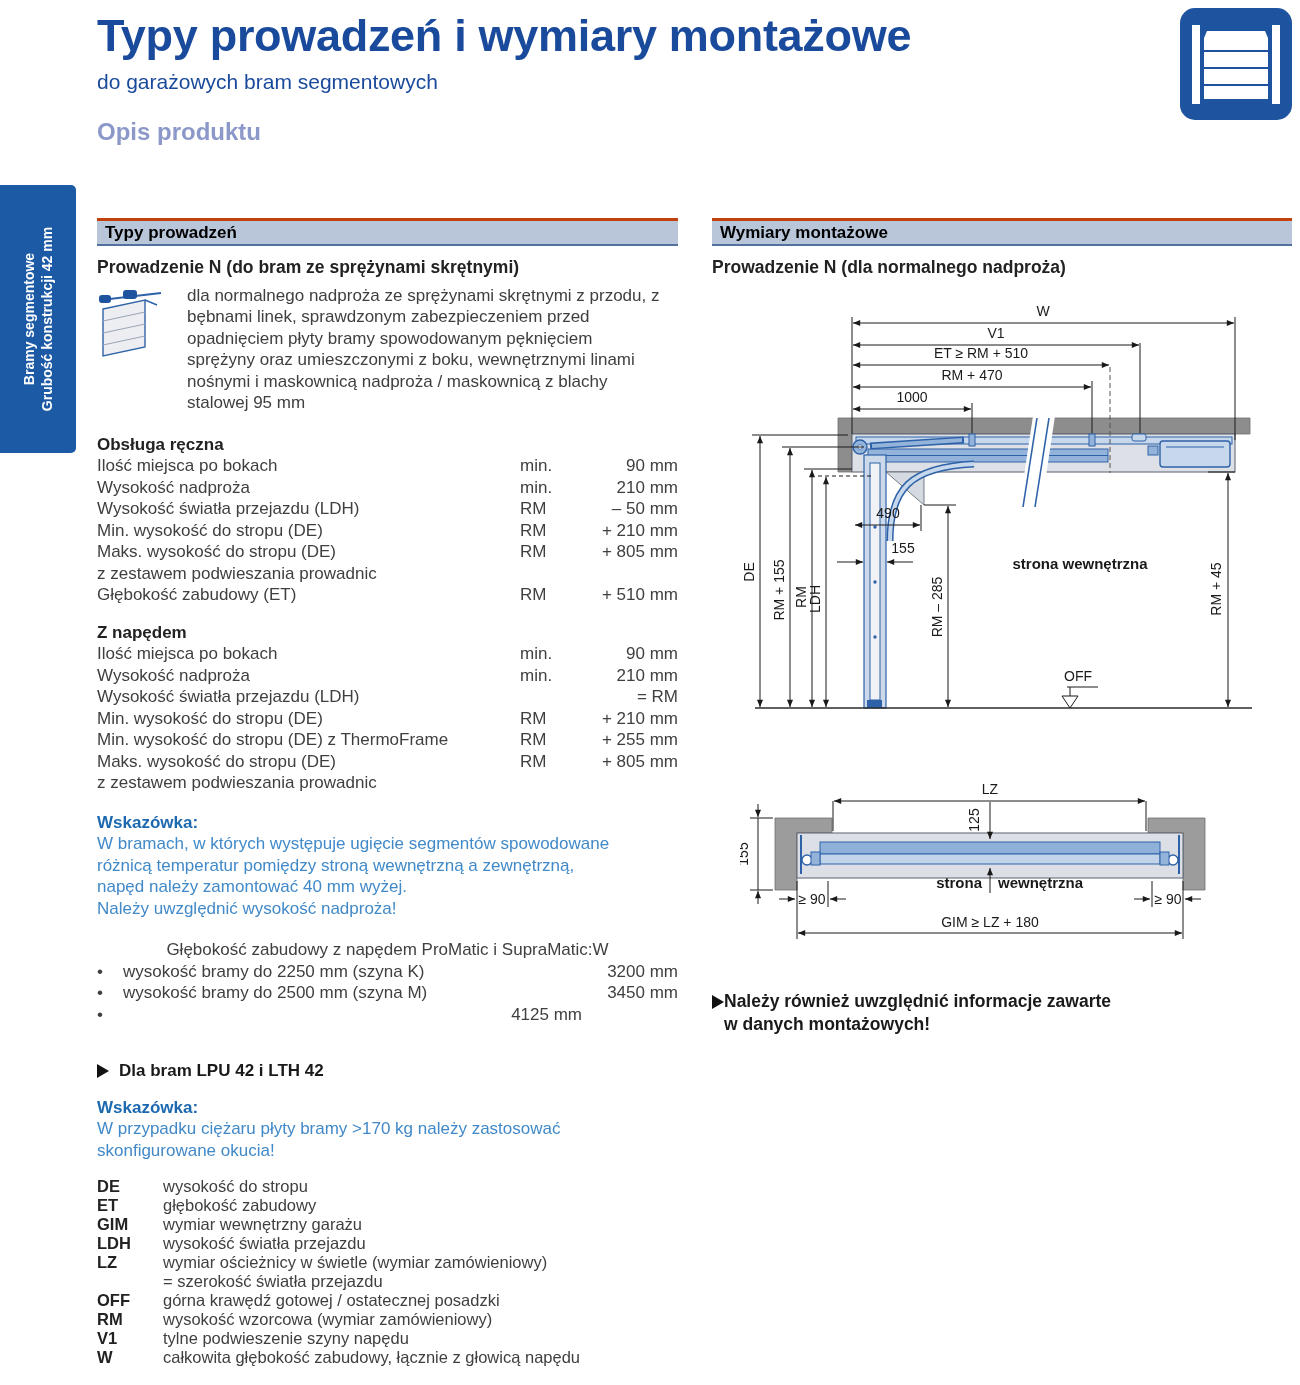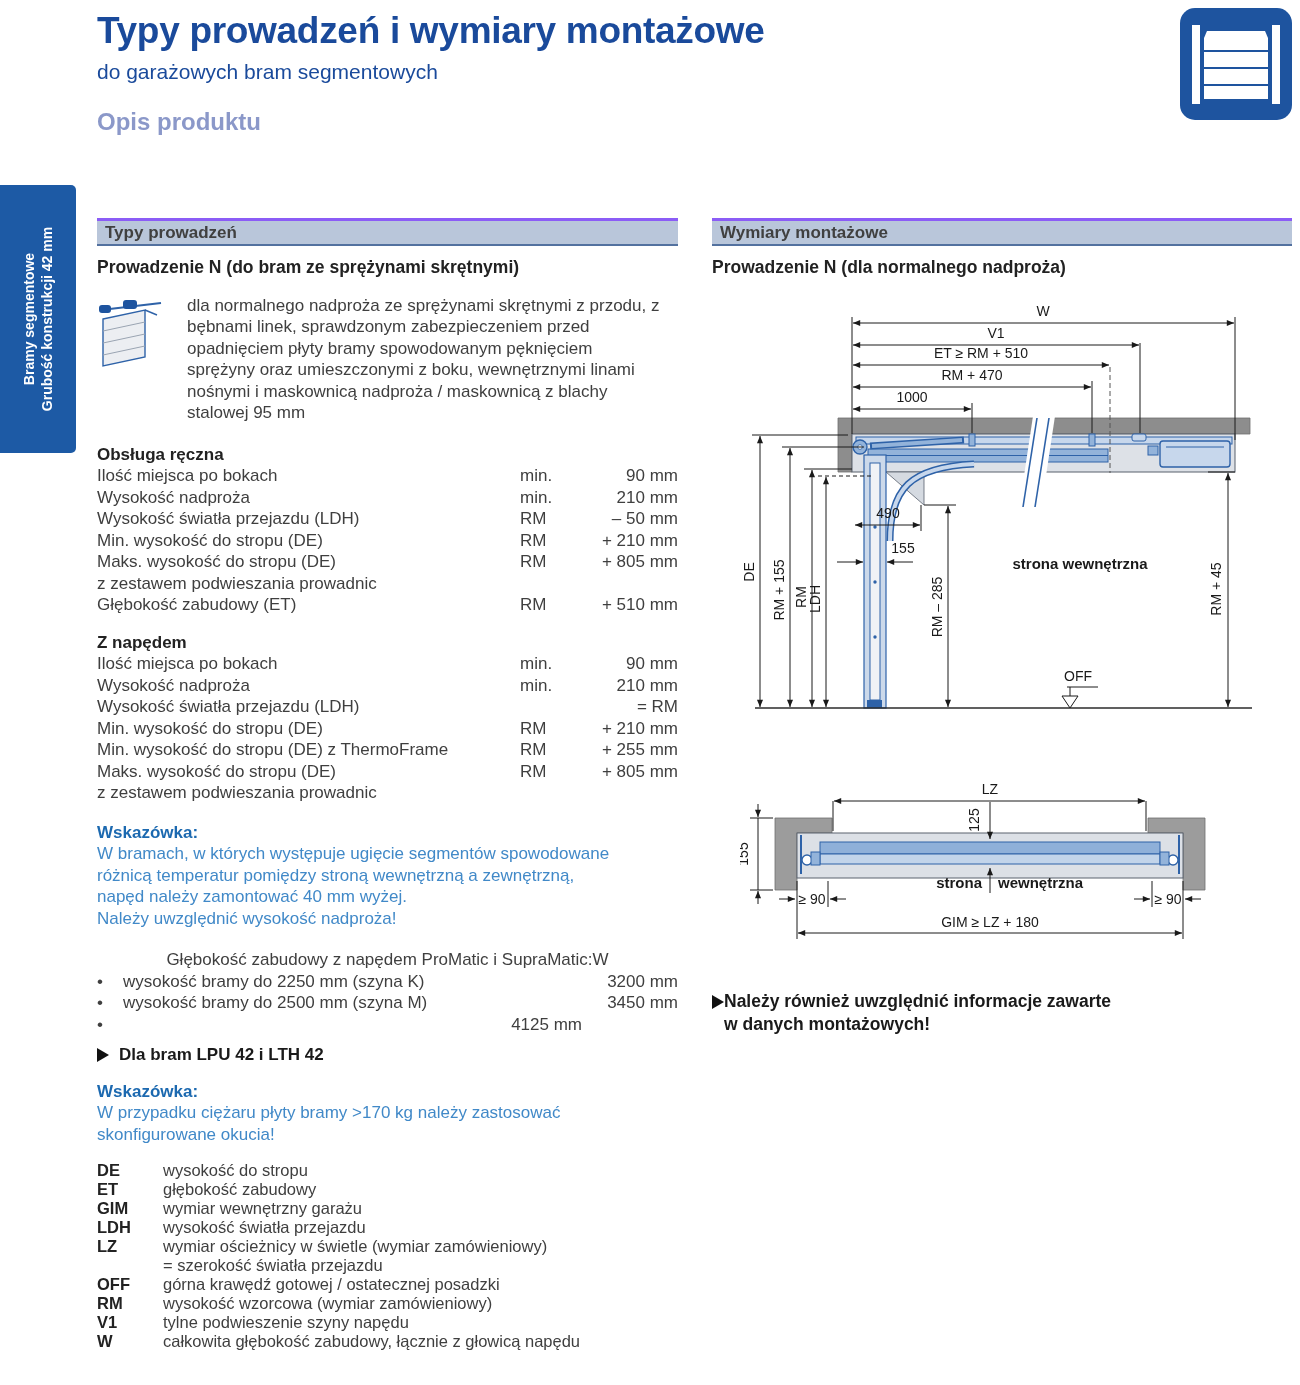--- a/index.html
+++ b/index.html
@@ -1,50 +1,50 @@
 <!DOCTYPE html>
 <html><head>
 <meta charset="utf-8">
 <style>
   html,body{margin:0;padding:0;background:#fff;}
   .page{position:relative;width:1300px;height:1385px;background:#fff;overflow:hidden;
         font-family:"Liberation Sans",sans-serif;color:#3f3f3f;}
   
   .hdr{position:absolute;left:97px;top:10px;}
-  .title{font-size:37px;font-weight:bold;color:#1a4a9b;letter-spacing:-0.3px;}
+  .title{font-size:45px;font-weight:bold;color:#1a4a9b;letter-spacing:-0.3px;}
   .subtitle{font-size:21px;font-weight:normal;color:#1a4a9b;margin-top:8px;}
   .opis{font-size:24px;font-weight:bold;color:#8b98c9;margin-top:24px;}
   .logo{position:absolute;left:1180px;top:8px;}
   
   .tab{position:absolute;left:0;top:185px;width:76px;height:268px;background:#1d5aa5;border-radius:0 5px 5px 0;}
   .tab-inner{position:absolute;width:268px;height:76px;left:-96px;top:96px;transform:rotate(-90deg);
              display:flex;flex-direction:column;justify-content:center;text-align:center;
              color:#fff;font-weight:bold;font-size:14px;line-height:18px;}
   
   .col{position:absolute;top:218px;font-size:17px;line-height:21.5px;}
   .col-l{left:97px;width:581px;}
   .col-r{left:712px;width:580px;}
-  .bar{height:22px;background:#b9c6da;border-top:3px solid #8b5cf6;border-bottom:2px solid #53719f;
-       font-size:17px;font-weight:bold;color:#404040;padding:1px 16px 0 8px;}
+  .bar{height:22px;background:#b9c6da;border-top:3px solid #c2410c;border-bottom:2px solid #53719f;
+       font-size:17px;font-weight:bold;color:#000000;padding:1px 16px 0 8px;}
   .h2{font-size:17.5px;font-weight:bold;color:#222;margin-top:11px;}
-  .intro{display:flex;gap:24px;margin-top:16px;}
+  .intro{display:flex;gap:24px;margin-top:6px;}
   .intro p{margin:0;width:478px;}
   .spec{margin-top:20px;}
   .spec-title{font-weight:bold;color:#222;}
   .spec-row{display:grid;grid-template-columns:1fr 62px 96px;}
   .sv{text-align:right;}
   .mt16{margin-top:16px;}
   .hint{margin-top:18px;}
   .hint-t{color:#1c69b0;font-weight:bold;}
   .hint-x{color:#4189c8;white-space:pre-line;}
   .depth{margin-top:20px;}
   .depth-head{display:flex;justify-content:center;}
   .bullet-row{display:grid;grid-template-columns:26px 1fr 96px;}
   .bullet-row .bl::before{content:"•";font-size:17px;}
-  .doors{margin-top:9px;display:flex;align-items:center;gap:10px;font-weight:bold;color:#1a1a1a;}
+  .doors{margin-top:35px;display:flex;align-items:center;gap:10px;font-weight:bold;color:#1a1a1a;}
   .legend{margin-top:16px;font-size:16.5px;line-height:19px;}
   .leg-row{display:grid;grid-template-columns:66px 1fr;}
   .leg-term{font-weight:bold;color:#222;}
   .note{margin-top:40px;display:flex;gap:0;font-weight:bold;color:#1a1a1a;white-space:pre-line;font-size:17.5px;line-height:23px;}
   .diag{display:block;margin-left:28px;}
   .d1{margin-top:18px;}
   .d2{margin-top:48px;}
   .diag text{font-family:"Liberation Sans",sans-serif;font-size:14px;fill:#1a1a1a;}
   .diag text.bd{font-weight:bold;font-size:15px;}
   .dim{stroke:#1a1a1a;stroke-width:1;fill:none;}

